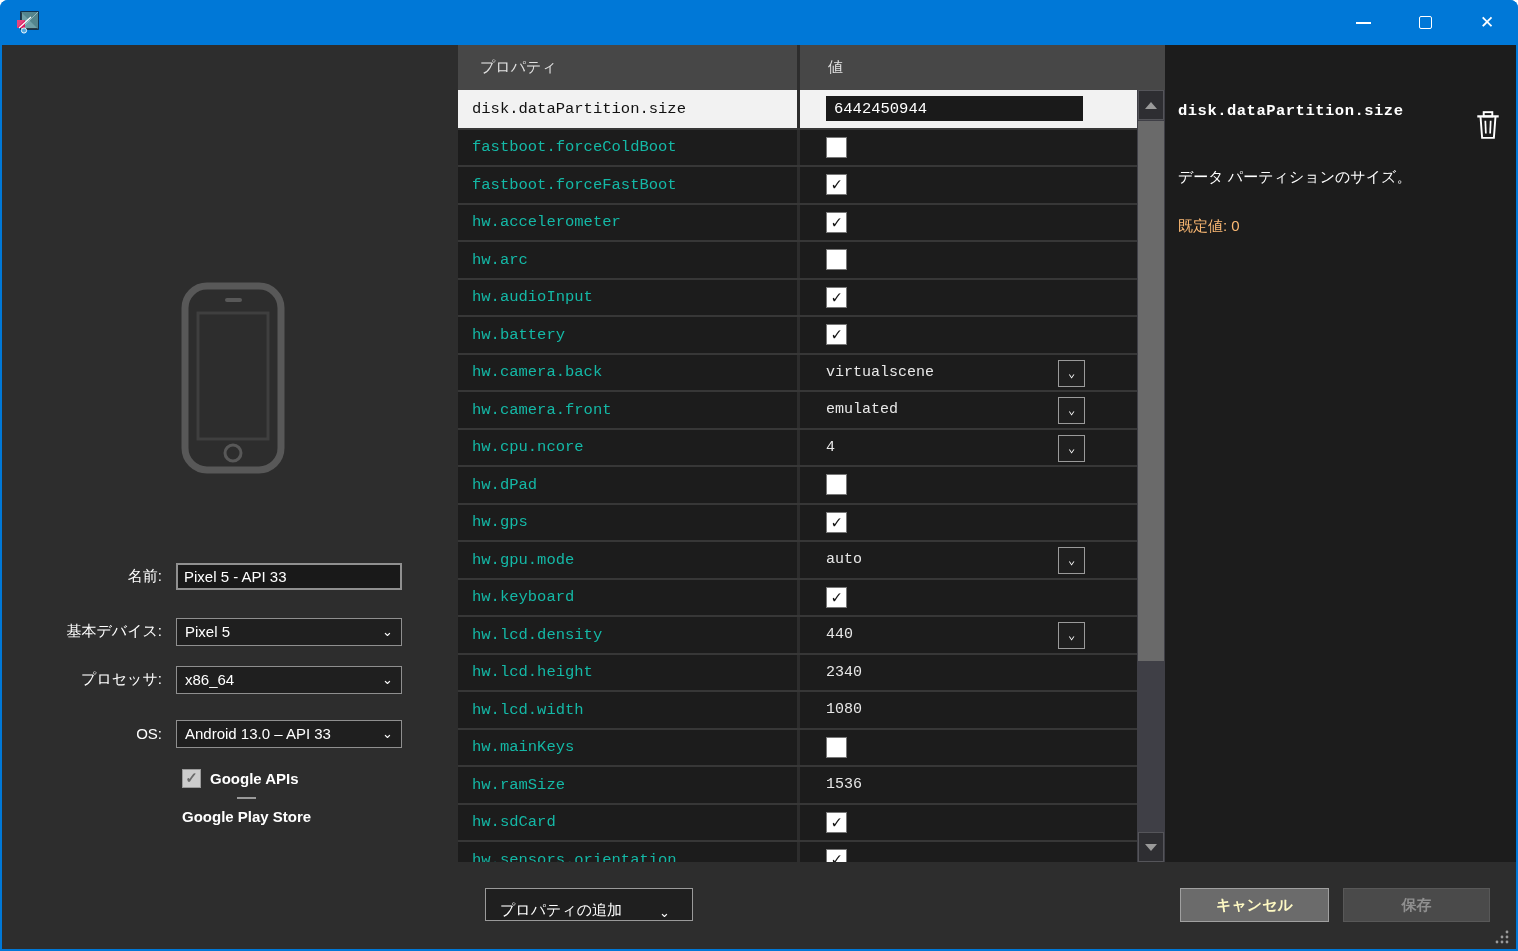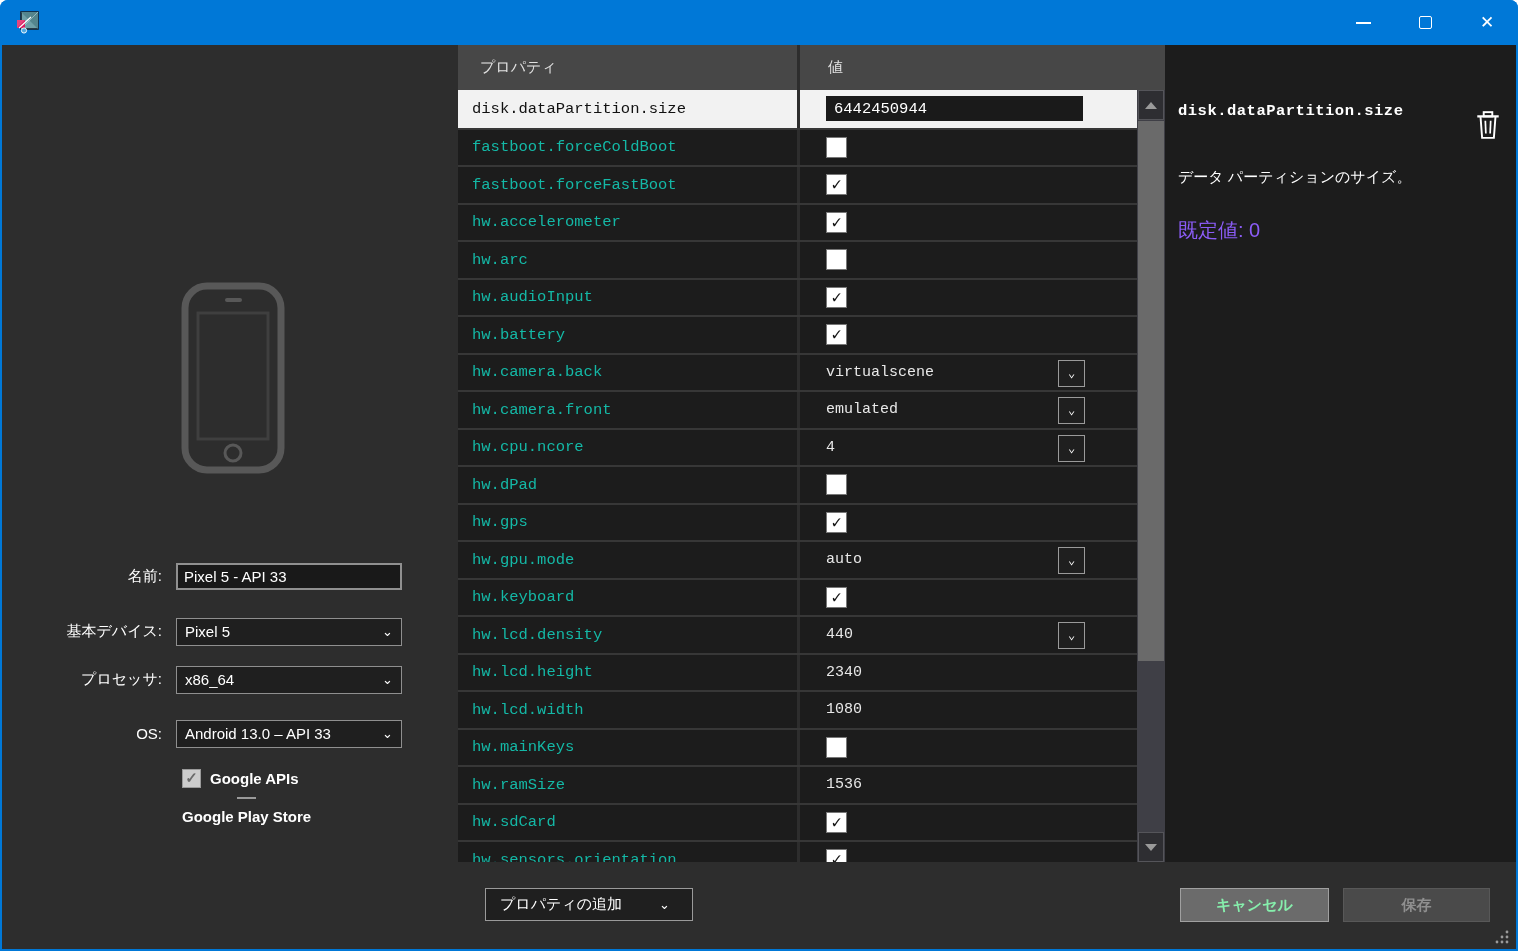--- a/index.html
+++ b/index.html
@@ -63,28 +63,28 @@
   .sb-up { top:0; } .sb-down { bottom:0; }
   .tri-up { width:0; height:0; border-left:6px solid transparent; border-right:6px solid transparent; border-bottom:7px solid #9a9a9a; }
   .tri-down { width:0; height:0; border-left:6px solid transparent; border-right:6px solid transparent; border-top:7px solid #9a9a9a; }
   .sb-thumb { position:absolute; left:1px; top:31px; width:26px; height:540px; background:#6a6a6a; }
   
   .details-header { position:absolute; left:1165px; top:45px; width:351px; height:45px; background:#474747; display:flex; align-items:center; padding-left:15px; color:#e2e2e2; font-size:15px; }
   .details-body { position:absolute; left:13px; top:45px; right:13px; }
   .dp-name { margin-top:12px; font-family:"Liberation Mono","DejaVu Sans Mono",monospace; font-weight:bold; font-size:15.5px; color:#ffffff; letter-spacing:0.5px; }
   .trash-btn { position:absolute; right:2px; top:20px; width:26px; height:30px; cursor:pointer; }
   .dp-desc { margin-top:48px; color:#ffffff; font-size:15px; }
-  .dp-default { margin-top:30px; color:#8b5cf6; font-size:20px; }
+  .dp-default { margin-top:30px; color:#fdba74; font-size:15px; }
   .dp-body { margin-top:24px; color:#ffffff; font-size:15px; line-height:29px; }
   
   .add-prop-btn { position:absolute; left:27px; top:26px; width:208px; height:33px; background:#1f1f1f; border:1px solid #9a9a9a;
-    color:#ffffff; font-size:15px; display:flex; align-items:center; padding-left:14px; cursor:pointer; }
+    color:#ffffff; font-size:15px; display:flex; align-items:flex-end; padding-left:14px; cursor:pointer; }
   .add-prop-btn .chev { position:absolute; right:22px; font-size:13px; }
   .cancel-btn { position:absolute; left:722px; top:26px; width:149px; height:34px; background:#6b6b6b; border:1px solid #a0a0a0;
-    color:#86efac; font-size:15px; font-weight:600; display:flex; align-items:center; justify-content:center; cursor:pointer; }
+    color:#fef9c3; font-size:15px; font-weight:600; display:flex; align-items:center; justify-content:center; cursor:pointer; }
   .save-btn { position:absolute; left:885px; top:26px; width:147px; height:34px; background:#4a4a4a; border:1px solid #585858;
     color:#8f8f8f; font-size:15px; font-weight:600; display:flex; align-items:center; justify-content:center; }
   .resize-grip { position:absolute; right:6px; bottom:4px; }
 </style>
 </head>
 <body>
 
 <div class="window">
 
   <div class="titlebar">

